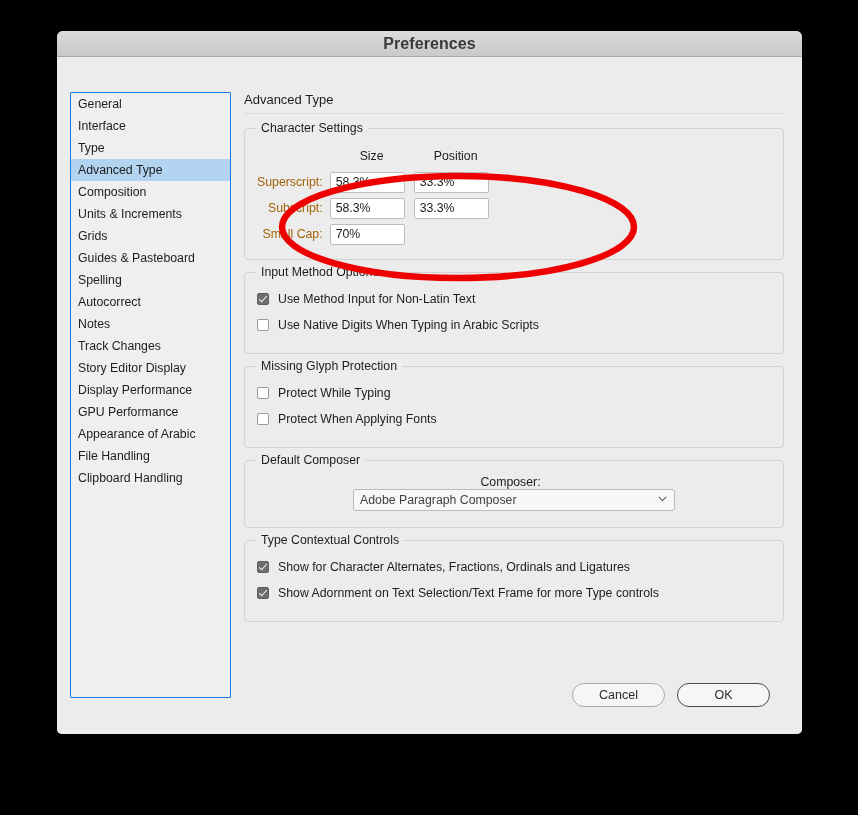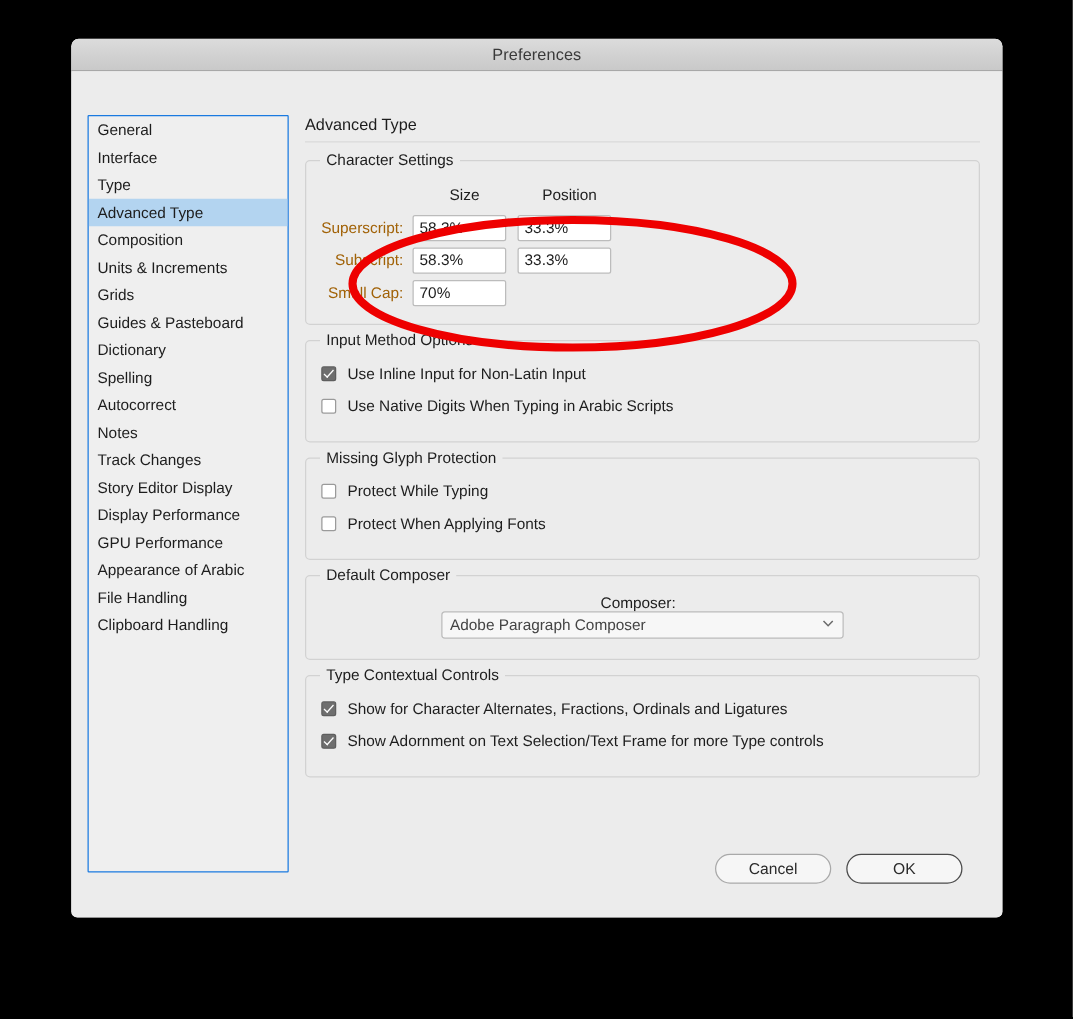--- a/index.html
+++ b/index.html
@@ -32,23 +32,24 @@
   #titlebar {
     height: 25px;
     background: linear-gradient(to bottom, #dcdcdc 0%, #d2d2d2 50%, #c9c9c9 100%);
     border-bottom: 1px solid #a8a8a8;
     display: flex;
     align-items: center;
     justify-content: center;
     position: relative;
   }
   #titlebar .title {
-    font-size: 13px;
+    font-size: 16px;
     color: #3a3a3a;
     letter-spacing: .1px;
+    font-weight: bold;
   }
 
   #window-body {
     position: absolute;
     top: 26px;
     left: 0;
     right: 0;
     bottom: 0;
     background: #ececec;
   }
@@ -273,21 +274,20 @@
 
     <div id="sidebar">
         <div class="side-item"><span>General</span></div>
         <div class="side-item"><span>Interface</span></div>
         <div class="side-item"><span>Type</span></div>
         <div class="side-item selected"><span>Advanced Type</span></div>
         <div class="side-item"><span>Composition</span></div>
         <div class="side-item"><span>Units &amp; Increments</span></div>
         <div class="side-item"><span>Grids</span></div>
         <div class="side-item"><span>Guides &amp; Pasteboard</span></div>
-        <div class="side-item"><span>Dictionary</span></div>
         <div class="side-item"><span>Spelling</span></div>
         <div class="side-item"><span>Autocorrect</span></div>
         <div class="side-item"><span>Notes</span></div>
         <div class="side-item"><span>Track Changes</span></div>
         <div class="side-item"><span>Story Editor Display</span></div>
         <div class="side-item"><span>Display Performance</span></div>
         <div class="side-item"><span>GPU Performance</span></div>
         <div class="side-item"><span>Appearance of Arabic</span></div>
         <div class="side-item"><span>File Handling</span></div>
         <div class="side-item"><span>Clipboard Handling</span></div>
@@ -332,21 +332,21 @@
             <td></td>
           </tr>
         </tbody>
           </table>
       </div>
 
       <div class="group" style="padding-top:15px;padding-bottom:17px;">
         <div class="legend">Input Method Options</div>
         <div class="cbrow">
           <span class="cbox checked"></span>
-          <span class="cblabel">Use Inline Input for Non-Latin Input</span>
+          <span class="cblabel">Use Method Input for Non-Latin Text</span>
         </div>
         <div class="cbrow">
           <span class="cbox"></span>
           <span class="cblabel">Use Native Digits When Typing in Arabic Scripts</span>
         </div>
       </div>
 
       <div class="group" style="padding-top:15px;padding-bottom:17px;">
         <div class="legend">Missing Glyph Protection</div>
         <div class="cbrow">

